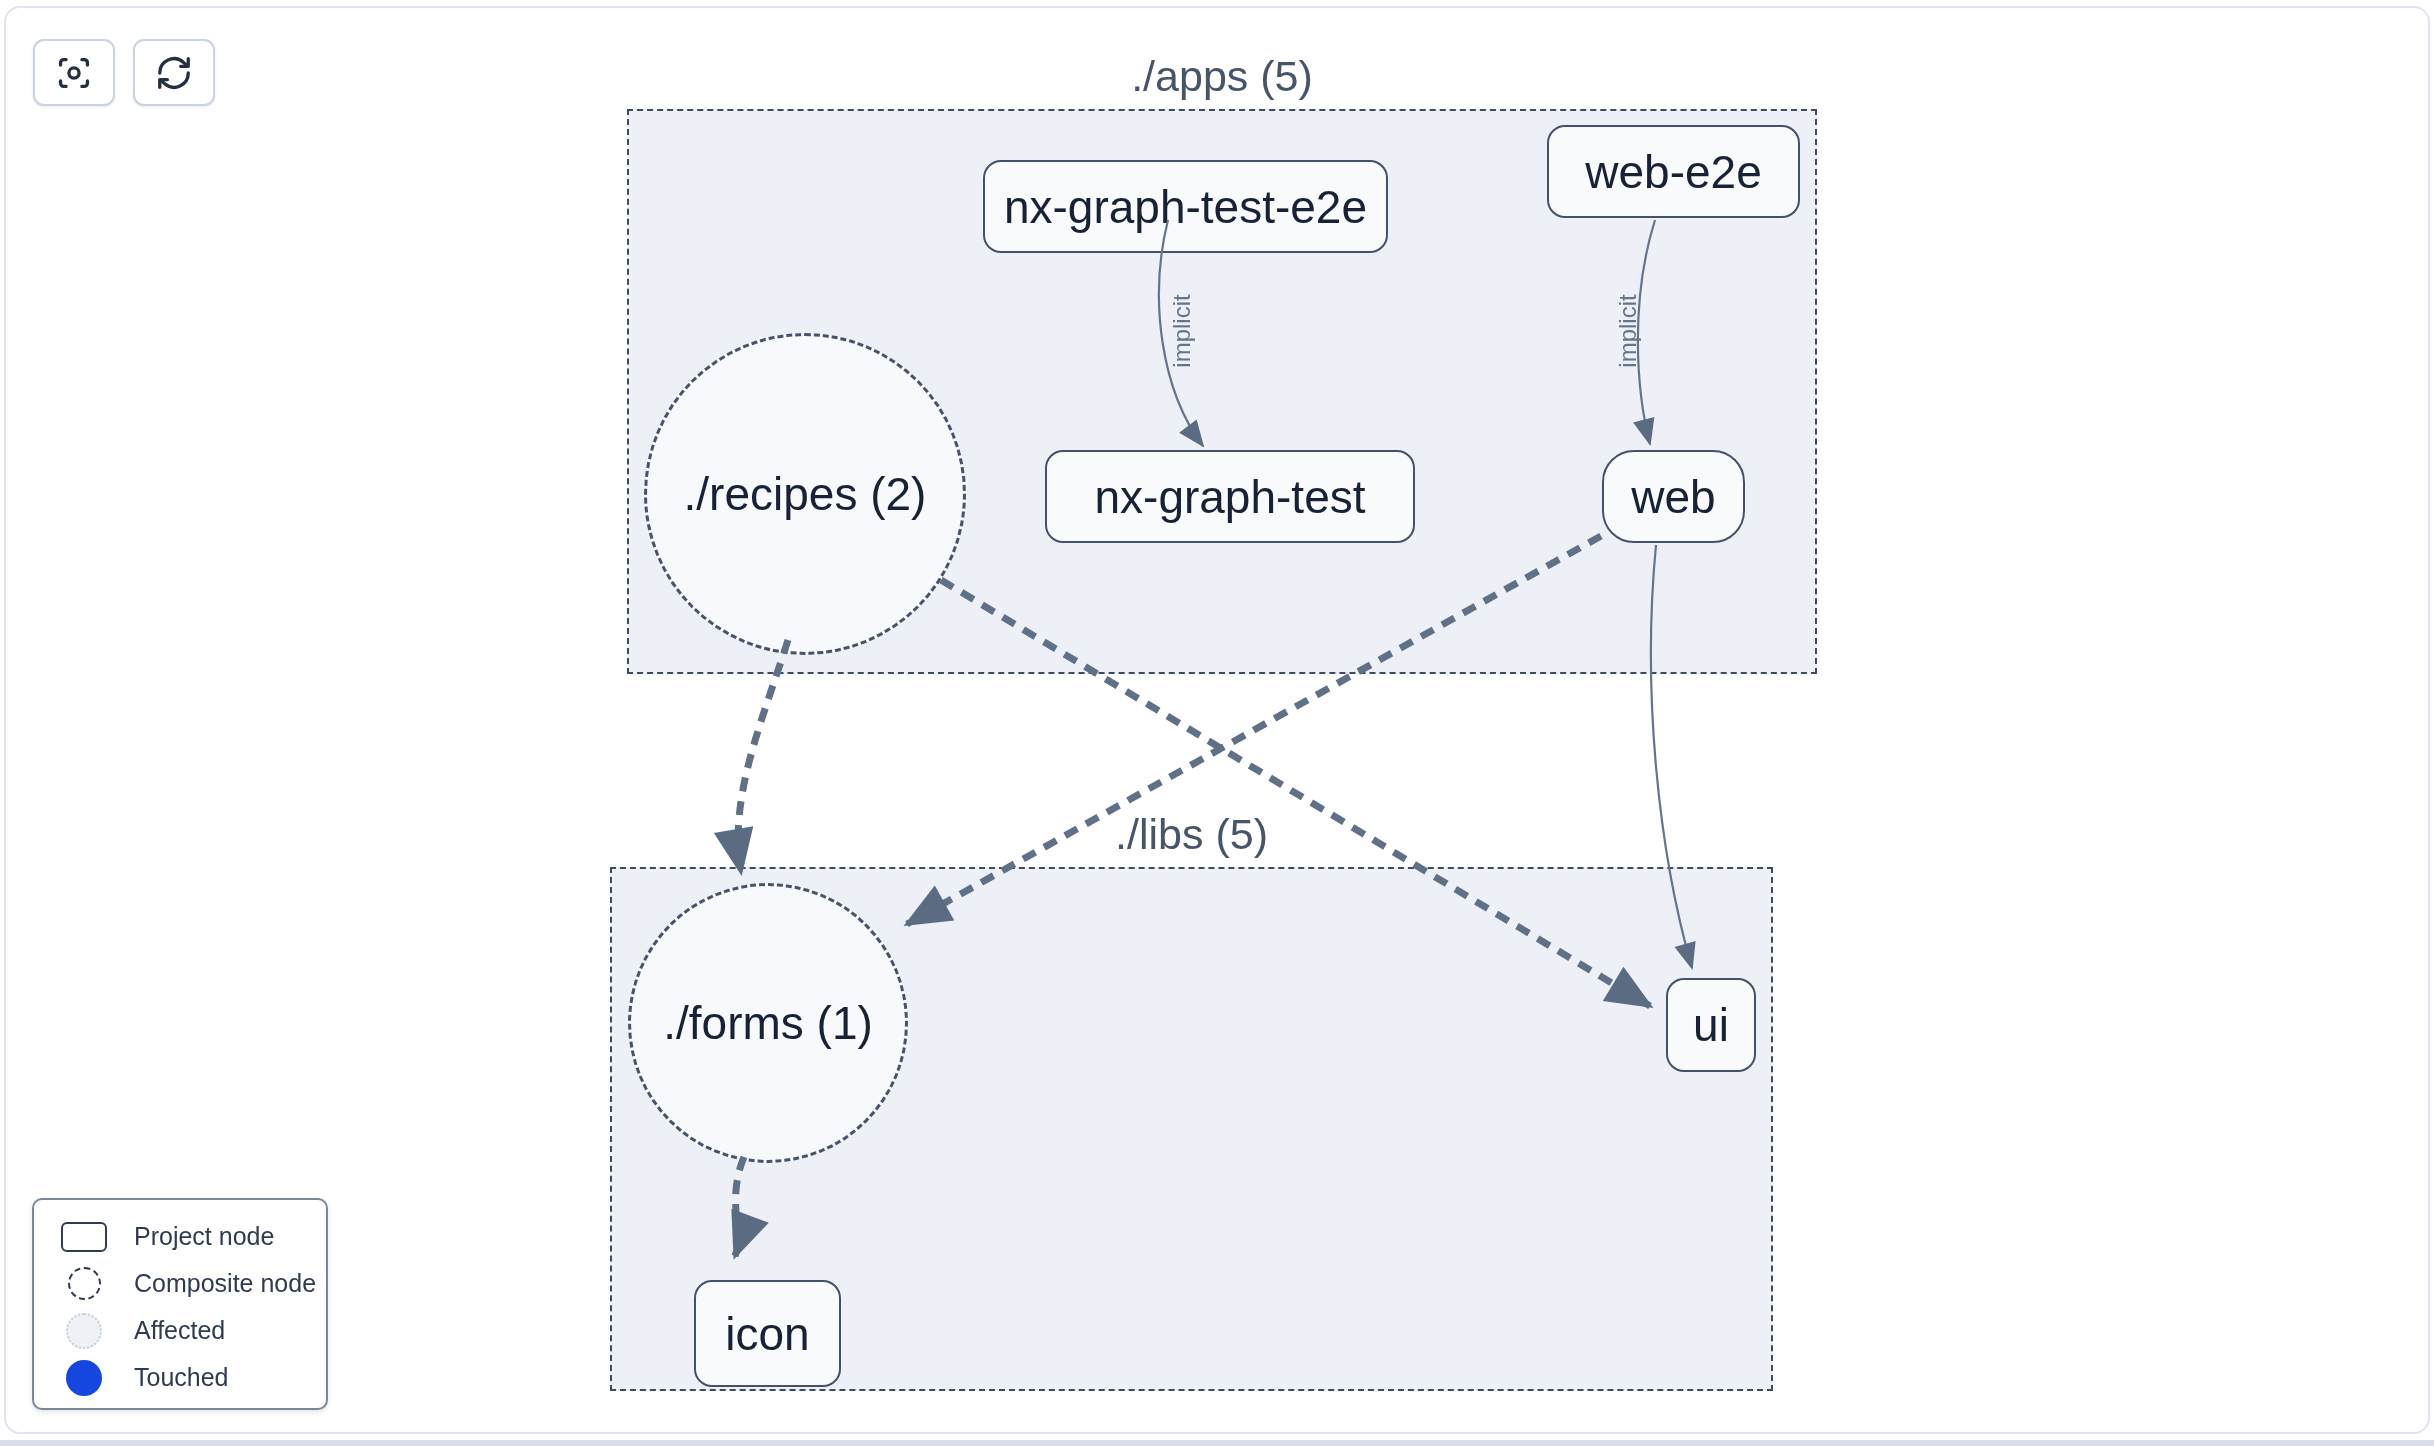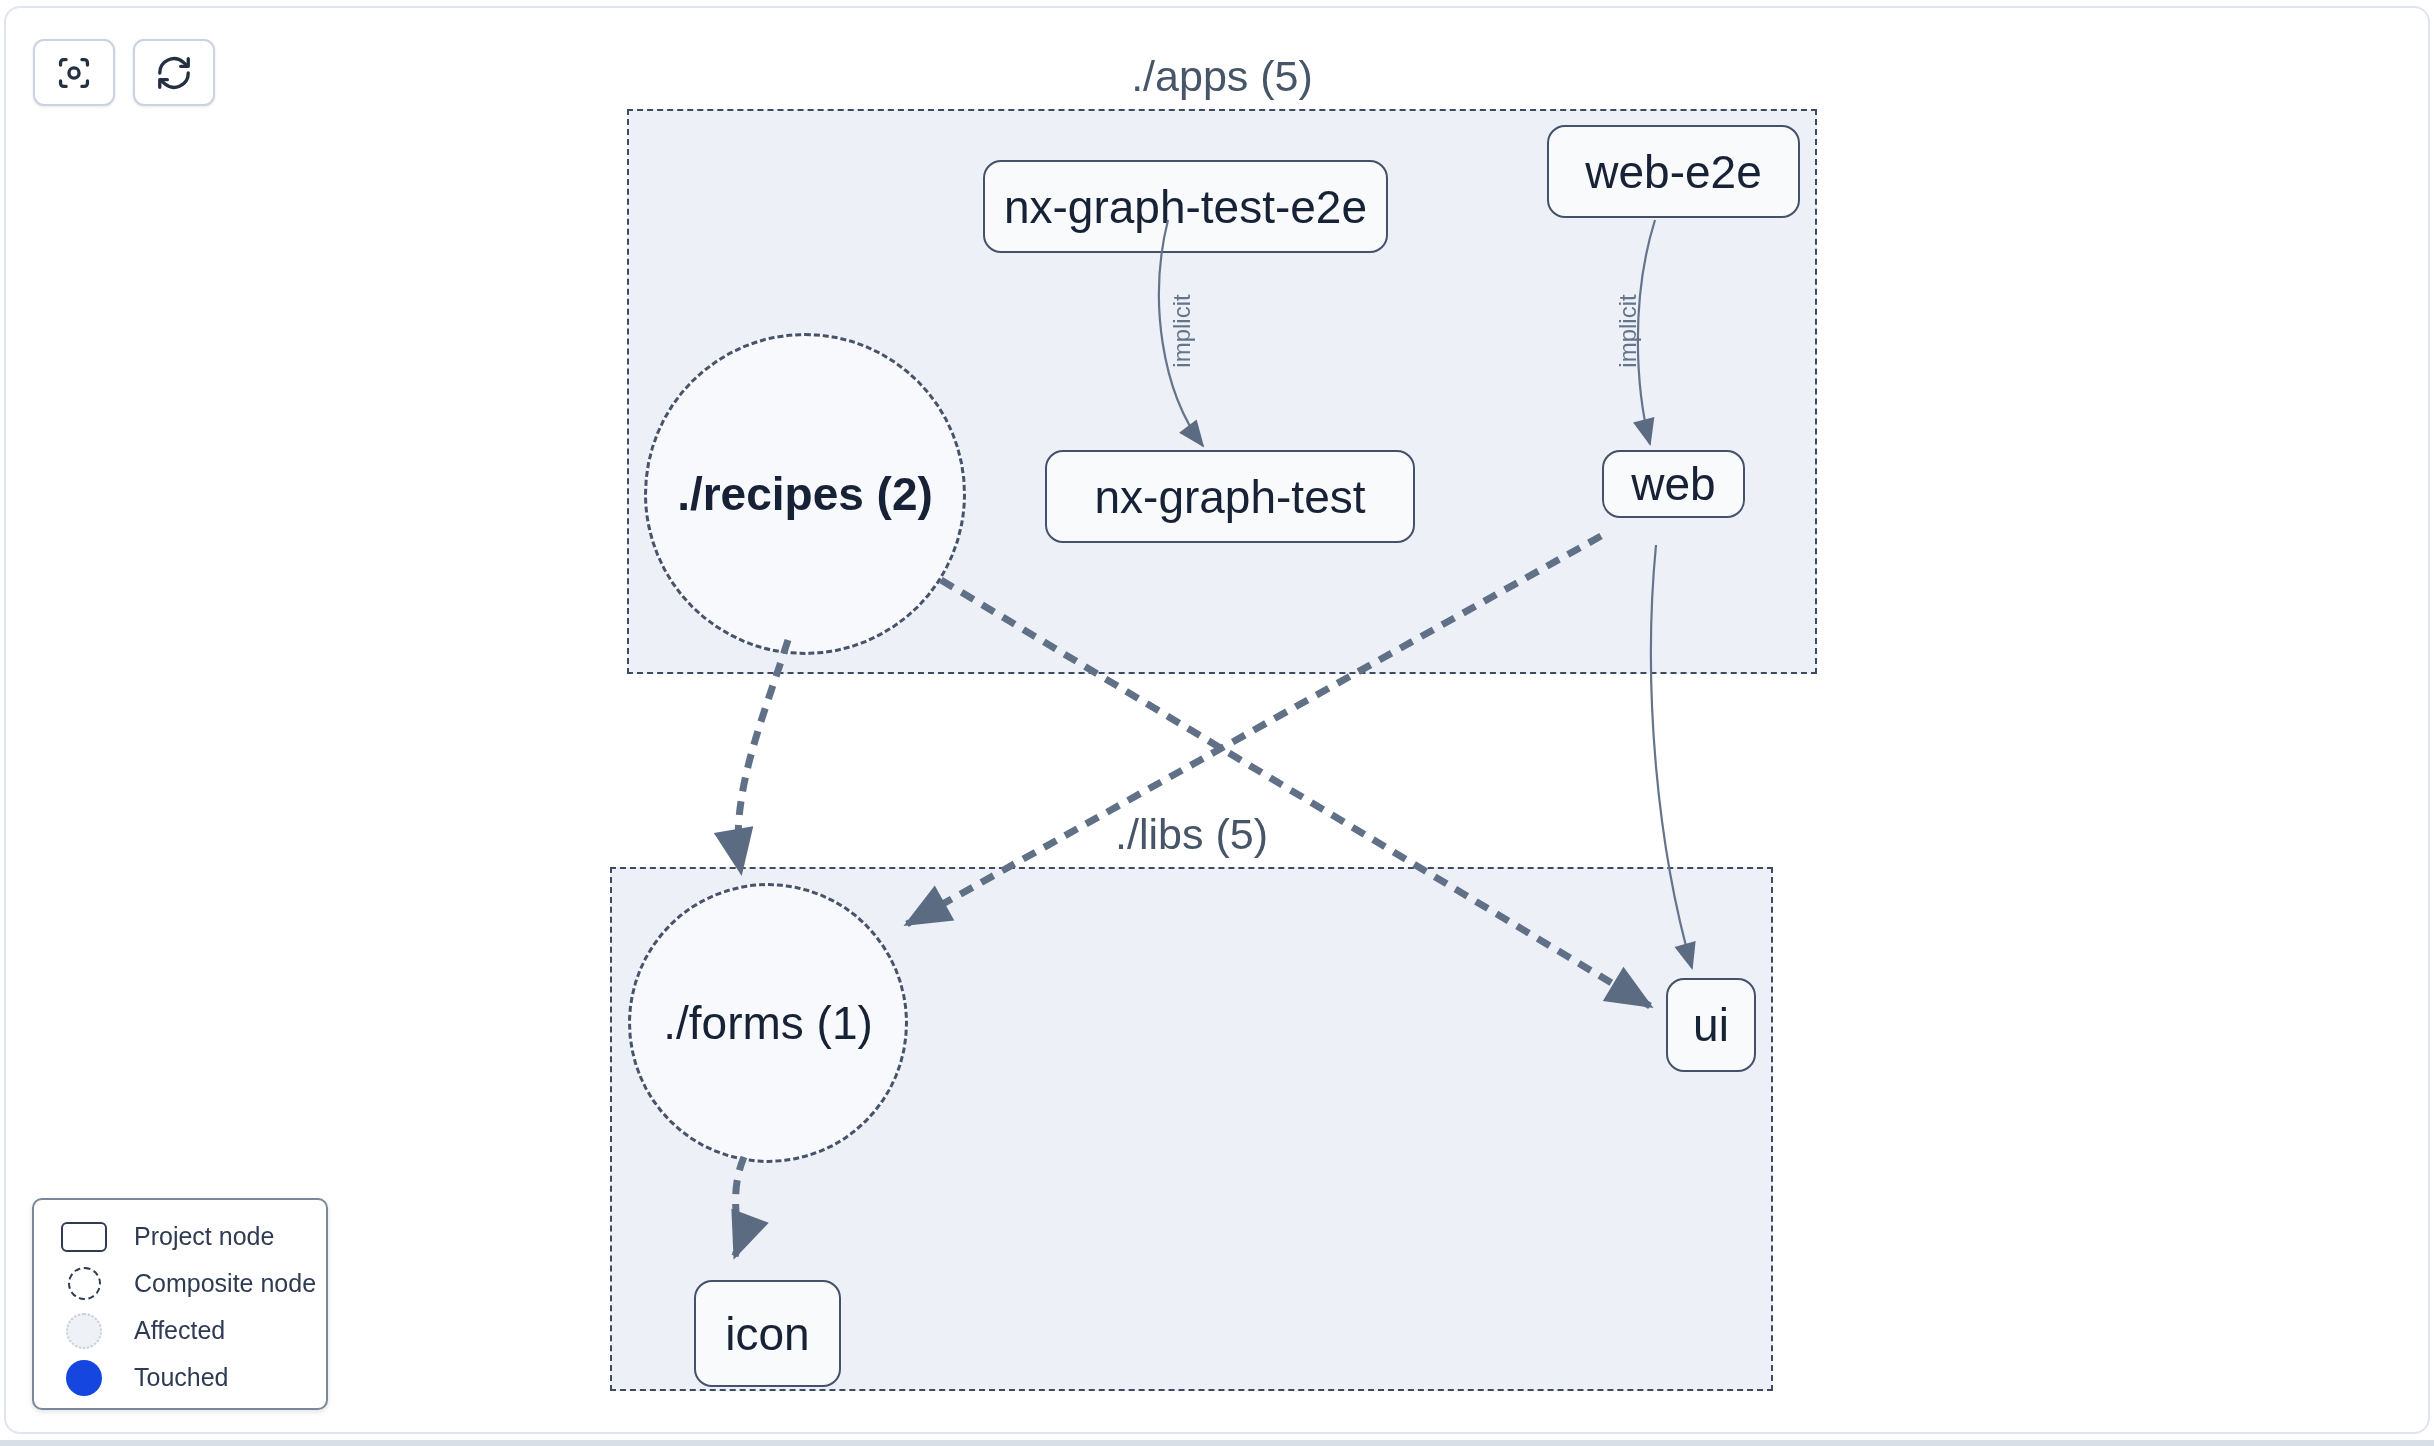--- a/index.html
+++ b/index.html
@@ -32,24 +32,24 @@
   .pnode { position:absolute; background:#f8fafc; border:2.5px solid #44516b; border-radius:18px;
            display:flex; align-items:center; justify-content:center;
            font-size:46px; color:#182236; z-index:10; cursor:pointer; }
   .cnode { position:absolute; background:#f7f9fc; border:3px dashed #47536b; border-radius:50%;
            display:flex; align-items:center; justify-content:center;
            font-size:46px; color:#182236; z-index:10; cursor:pointer; }
 
   #node-nx-graph-test-e2e { left:983px;  top:125px;  width:405px; height:93px;margin-top:35px; }
   #node-web-e2e           { left:1547px; top:125px;  width:253px; height:93px; }
   #node-nx-graph-test     { left:1045px; top:450px;  width:370px; height:93px; }
-  #node-web               { left:1602px; top:450px;  width:143px; height:68px; }
+  #node-web               { left:1602px; top:450px;  width:143px; height:93px;border-radius:32px; }
   #node-ui                { left:1666px; top:978px;  width:90px;  height:94px; }
   #node-icon              { left:694px;  top:1280px; width:147px; height:107px; }
-  #node-recipes           { left:644px;  top:333px;  width:322px; height:322px;font-weight:bold; }
+  #node-recipes           { left:644px;  top:333px;  width:322px; height:322px; }
   #node-forms             { left:628px;  top:883px;  width:280px; height:280px; }
 
   
   .edges { position:absolute; left:0; top:0; width:2434px; height:1446px; z-index:20; pointer-events:none; }
   .edge-thin  { stroke:#64748b; stroke-width:2.2px; fill:none; }
   .edge-thick { stroke:#5f7087; stroke-width:7px; fill:none; stroke-dasharray:14 10; }
   .edge-label { font-size:24px; fill:#64748b; text-anchor:middle; }
 
   
   .legend { position:absolute; left:32px; top:1198px; width:296px; height:212px; background:#ffffff;

